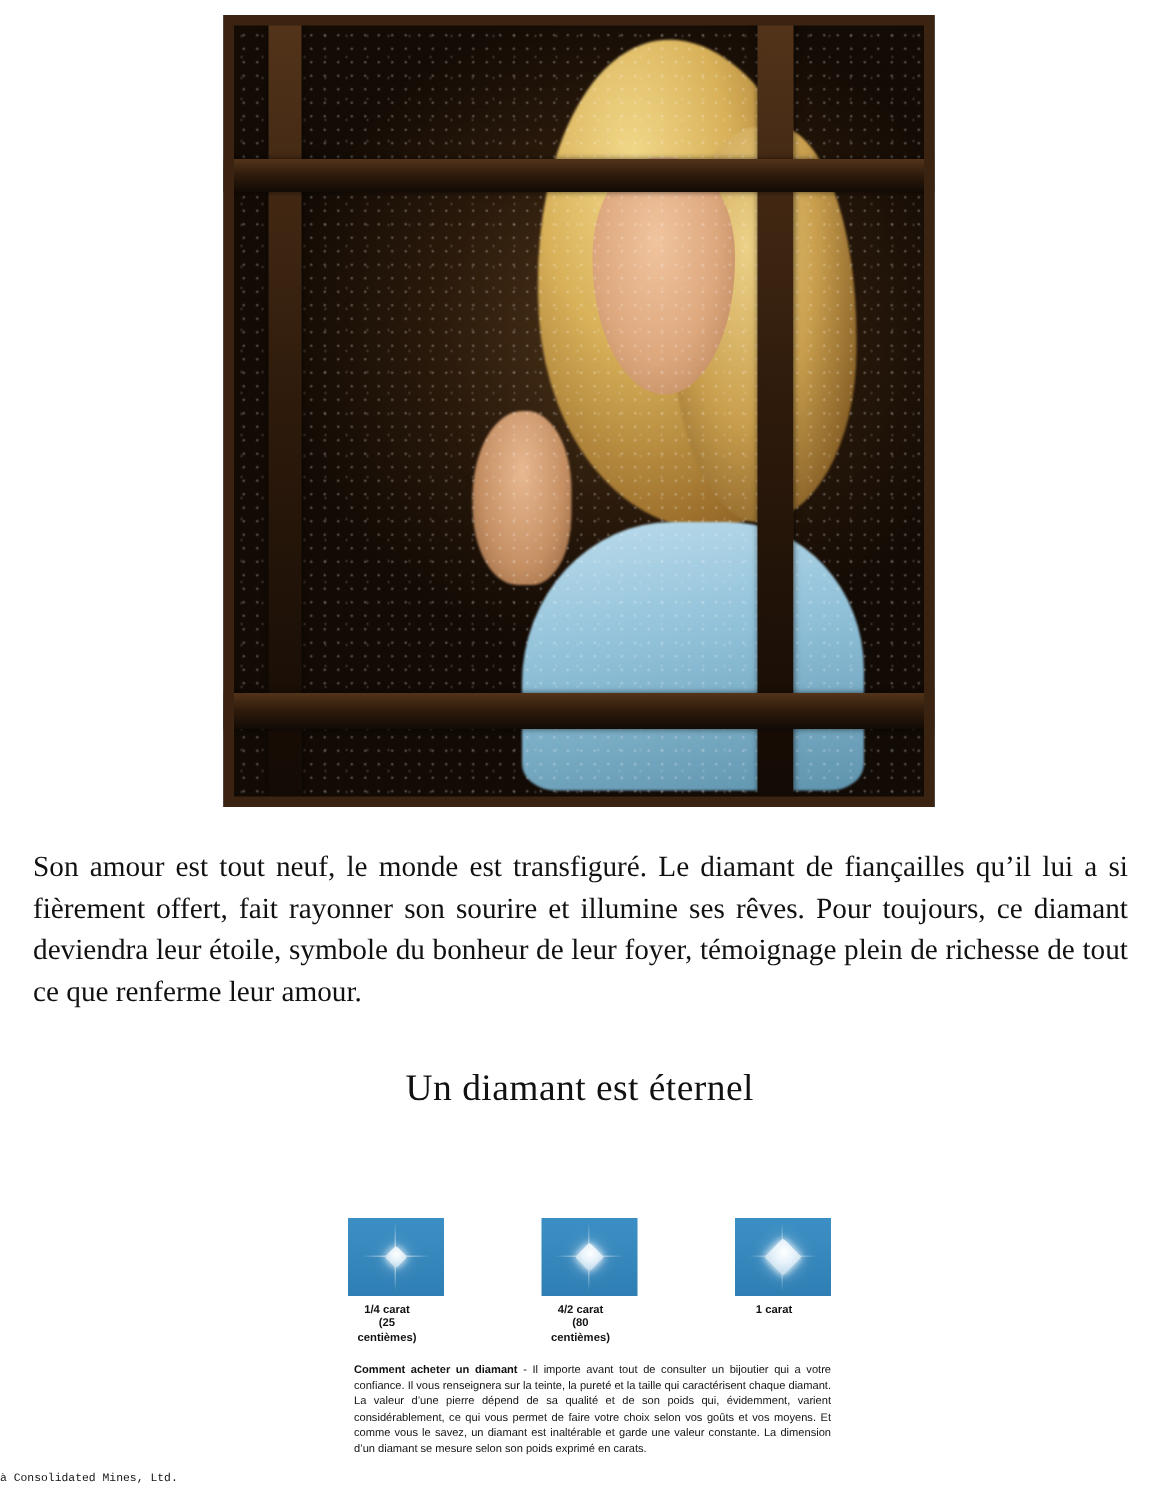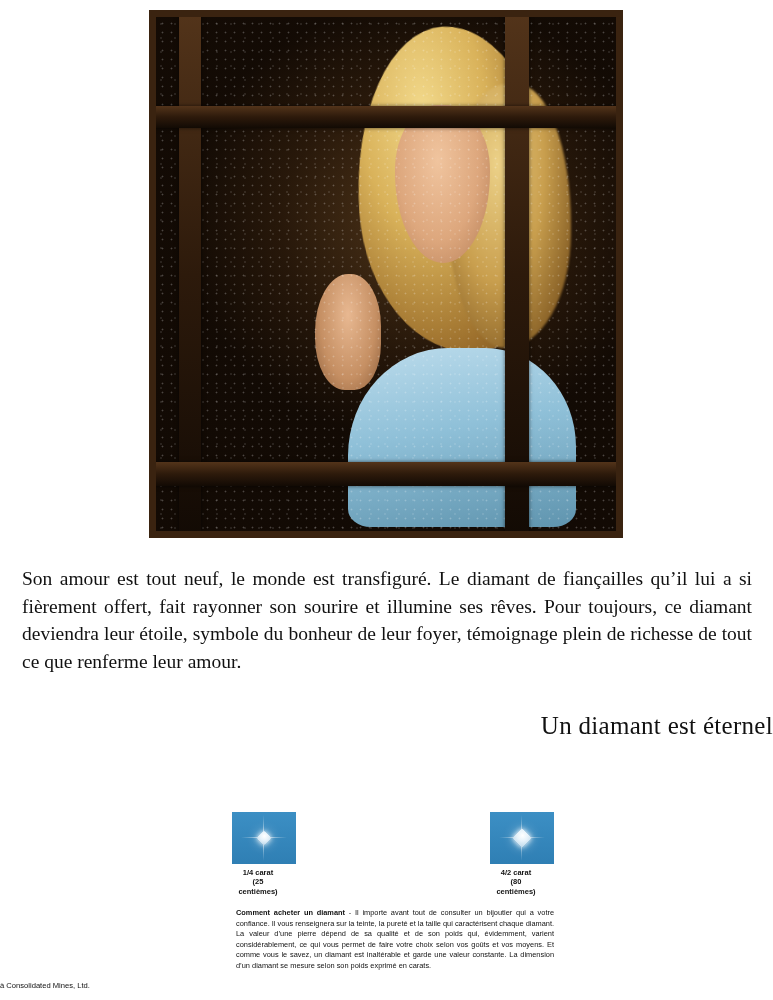--- a/index.html
+++ b/index.html
@@ -126,21 +126,21 @@
     font-size: 19.5px;
     line-height: 1.42;
     text-align: justify;
     color: #111;
   }
   .headline {
     position: absolute;
     left: 0;
     top: 712px;
     width: 773px;
-    text-align: right;
+    text-align: center;
     font-size: 25px;
     letter-spacing: 0.3px;
     color: #111;
   }
 
   
   .swatches {
     position: absolute;
     left: 232px;
     top: 812px;
@@ -208,21 +208,21 @@
     line-height: 1.42;
     text-align: justify;
     color: #111;
   }
   .fineprint b { font-weight: bold; }
 
   .credit {
     position: absolute;
     left: 0px;
     bottom: 10px;
-    font-family: Liberation Sans, sans-serif;
+    font-family: Liberation Mono, monospace;
     font-size: 7.6px;
     color: #111;
     white-space: nowrap;
   }
 </style>
 </head>
 <body>
 
 <div class="hero">
   <div class="hero-photo">
@@ -260,20 +260,30 @@
     <div class="tile">
       <div class="sparkle"></div>
       <div class="gem s2"></div>
     </div>
     <div class="cap">
       <span>4/2 carat</span><br>
       <span class="sub">(80 centièmes)</span>
     </div>
   </div>
 
+  <div class="swatch">
+    <div class="tile">
+      <div class="sparkle"></div>
+      <div class="gem s3"></div>
+    </div>
+    <div class="cap">
+      <span>1 carat</span><br>
+      <span class="sub"></span>
+    </div>
+  </div>
 
 </div>
 
 <div class="fineprint">
   <b>Comment acheter un diamant</b><span> - Il importe avant tout de consulter un bijoutier qui a votre confiance. Il vous renseignera sur la teinte, la pureté et la taille qui caractérisent chaque diamant. La valeur d’une pierre dépend de sa qualité et de son poids qui, évidemment, varient considérablement, ce qui vous permet de faire votre choix selon vos goûts et vos moyens. Et comme vous le savez, un diamant est inaltérable et garde une valeur constante. La dimension d’un diamant se mesure selon son poids exprimé en carats.</span>
 </div>
 
 <div class="credit">à Consolidated Mines, Ltd.</div>
 
 </body></html>

